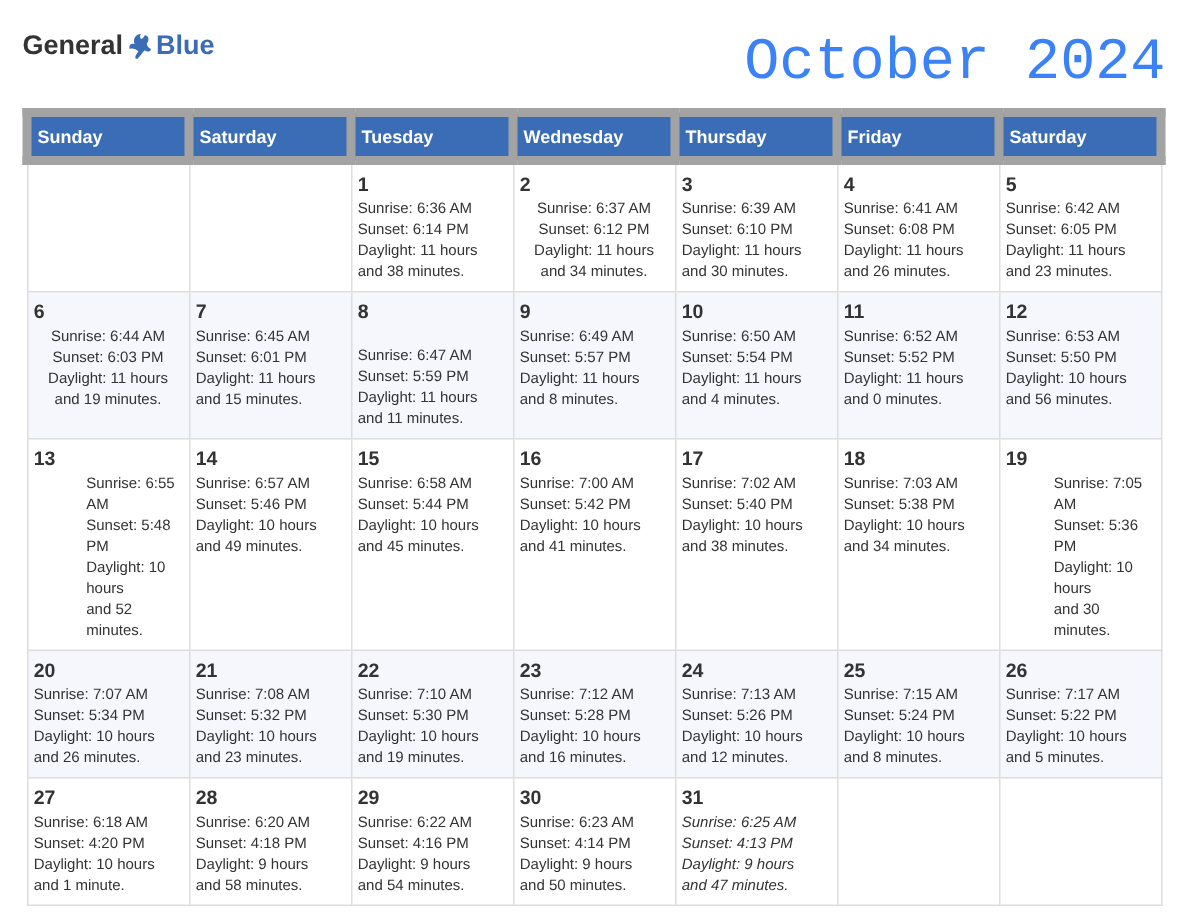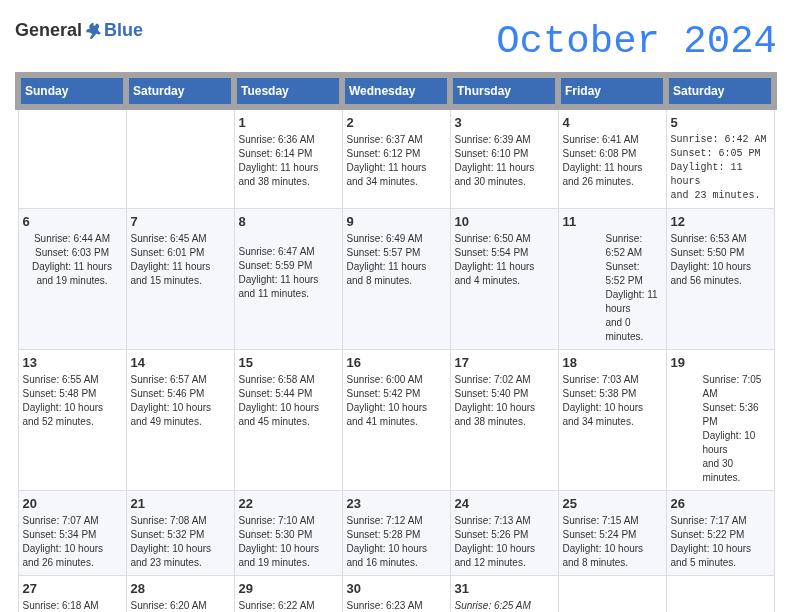--- a/index.html
+++ b/index.html
@@ -139,42 +139,42 @@
           <td class="empty-cell"></td>
           <td>
             <span class="day-num">1</span>
             <div class="day-detail" style="white-space: pre-line;">Sunrise: 6:36 AM
 Sunset: 6:14 PM
 Daylight: 11 hours
 and 38 minutes.</div>
           </td>
           <td>
             <span class="day-num">2</span>
-            <div class="day-detail" style="white-space: pre-line;">Sunrise: 6:37 AM
+            <div class="day-detail" style="white-space: pre-line; text-align: center;">Sunrise: 6:37 AM
 Sunset: 6:12 PM
 Daylight: 11 hours
 and 34 minutes.</div>
           </td>
           <td>
             <span class="day-num">3</span>
             <div class="day-detail" style="white-space: pre-line;">Sunrise: 6:39 AM
 Sunset: 6:10 PM
 Daylight: 11 hours
 and 30 minutes.</div>
           </td>
           <td>
             <span class="day-num">4</span>
             <div class="day-detail" style="white-space: pre-line;">Sunrise: 6:41 AM
 Sunset: 6:08 PM
 Daylight: 11 hours
 and 26 minutes.</div>
           </td>
           <td>
             <span class="day-num">5</span>
-            <div class="day-detail" style="white-space: pre-line; font-family: Liberation Mono, monospace;">Sunrise: 6:42 AM
+            <div class="day-detail" style="white-space: pre-line;">Sunrise: 6:42 AM
 Sunset: 6:05 PM
 Daylight: 11 hours
 and 23 minutes.</div>
           </td>
         </tr>
         <tr>
           <td>
             <span class="day-num">6</span>
             <div class="day-detail" style="white-space: pre-line; text-align: center;">Sunrise: 6:44 AM
 Sunset: 6:03 PM
@@ -204,58 +204,58 @@
           </td>
           <td>
             <span class="day-num">10</span>
             <div class="day-detail" style="white-space: pre-line;">Sunrise: 6:50 AM
 Sunset: 5:54 PM
 Daylight: 11 hours
 and 4 minutes.</div>
           </td>
           <td>
             <span class="day-num">11</span>
-            <div class="day-detail" style="white-space: pre-line; margin-left: 43px;">Sunrise: 6:52 AM
+            <div class="day-detail" style="white-space: pre-line;">Sunrise: 6:52 AM
 Sunset: 5:52 PM
 Daylight: 11 hours
 and 0 minutes.</div>
           </td>
           <td>
             <span class="day-num">12</span>
             <div class="day-detail" style="white-space: pre-line;">Sunrise: 6:53 AM
 Sunset: 5:50 PM
 Daylight: 10 hours
 and 56 minutes.</div>
           </td>
         </tr>
         <tr>
           <td>
             <span class="day-num">13</span>
-            <div class="day-detail" style="white-space: pre-line;">Sunrise: 6:55 AM
+            <div class="day-detail" style="white-space: pre-line; margin-left: 35px;">Sunrise: 6:55 AM
 Sunset: 5:48 PM
 Daylight: 10 hours
 and 52 minutes.</div>
           </td>
           <td>
             <span class="day-num">14</span>
             <div class="day-detail" style="white-space: pre-line;">Sunrise: 6:57 AM
 Sunset: 5:46 PM
 Daylight: 10 hours
 and 49 minutes.</div>
           </td>
           <td>
             <span class="day-num">15</span>
             <div class="day-detail" style="white-space: pre-line;">Sunrise: 6:58 AM
 Sunset: 5:44 PM
 Daylight: 10 hours
 and 45 minutes.</div>
           </td>
           <td>
             <span class="day-num">16</span>
-            <div class="day-detail" style="white-space: pre-line;">Sunrise: 6:00 AM
+            <div class="day-detail" style="white-space: pre-line;">Sunrise: 7:00 AM
 Sunset: 5:42 PM
 Daylight: 10 hours
 and 41 minutes.</div>
           </td>
           <td>
             <span class="day-num">17</span>
             <div class="day-detail" style="white-space: pre-line;">Sunrise: 7:02 AM
 Sunset: 5:40 PM
 Daylight: 10 hours
 and 38 minutes.</div>

